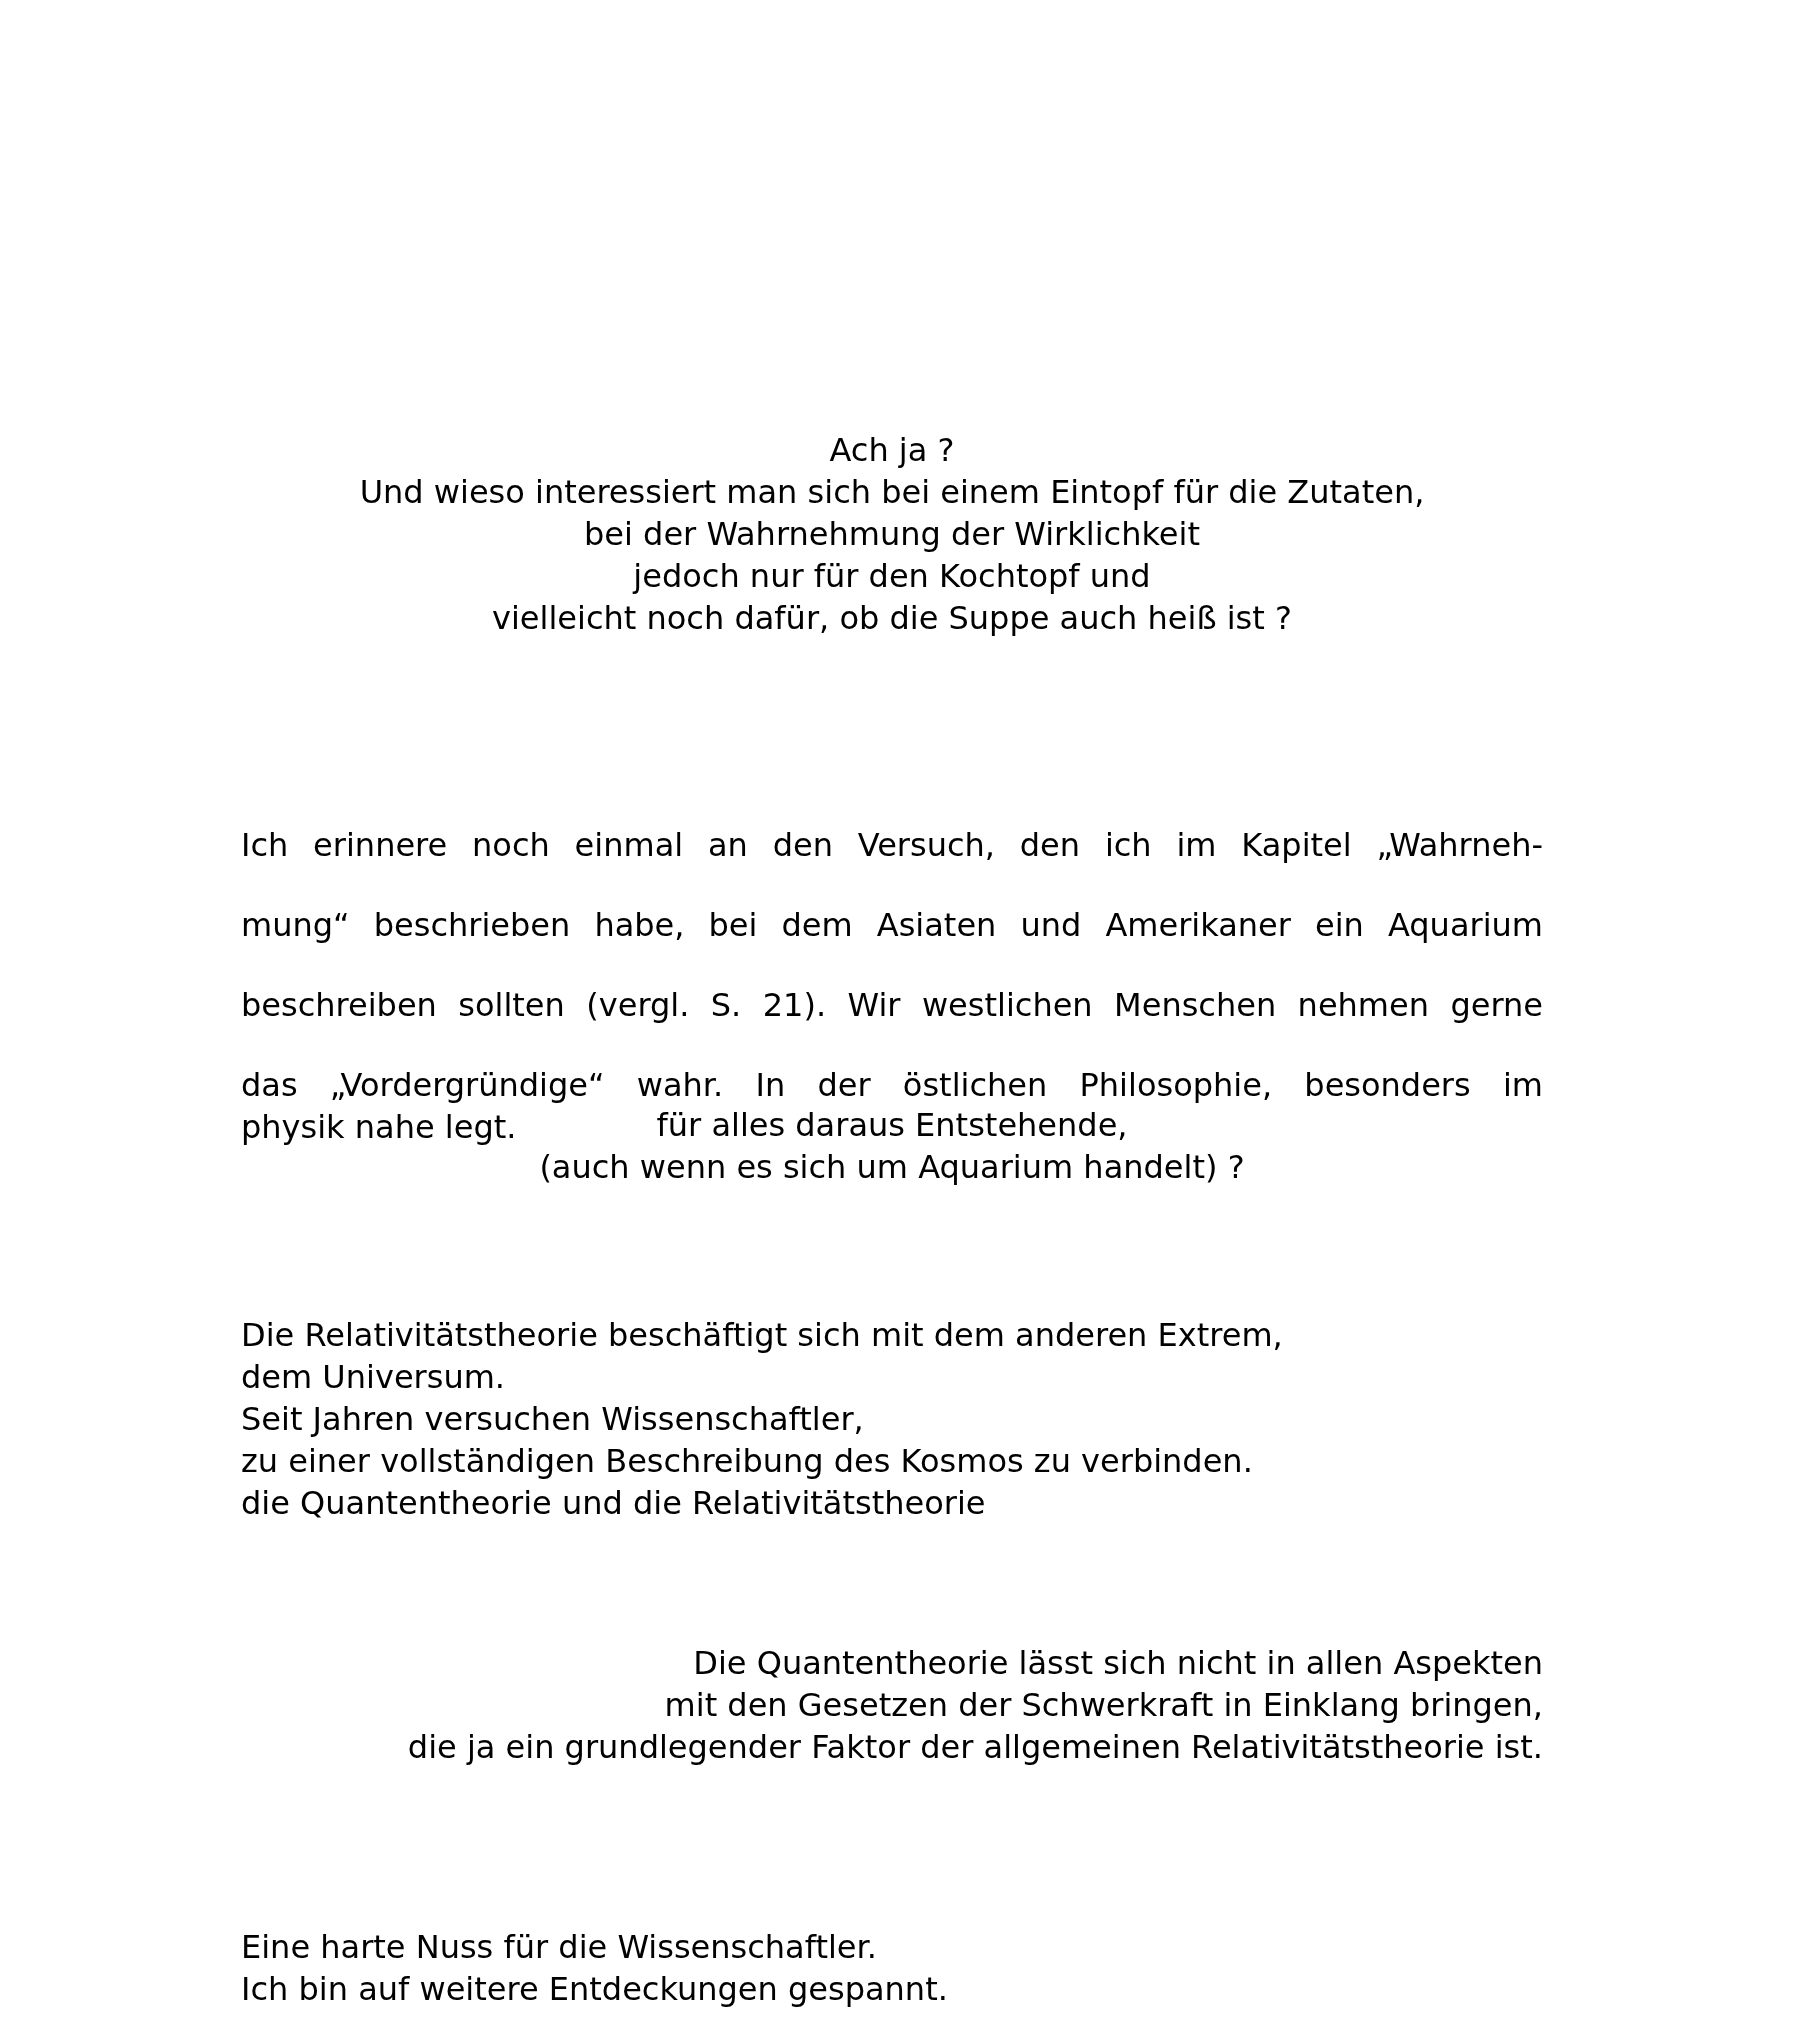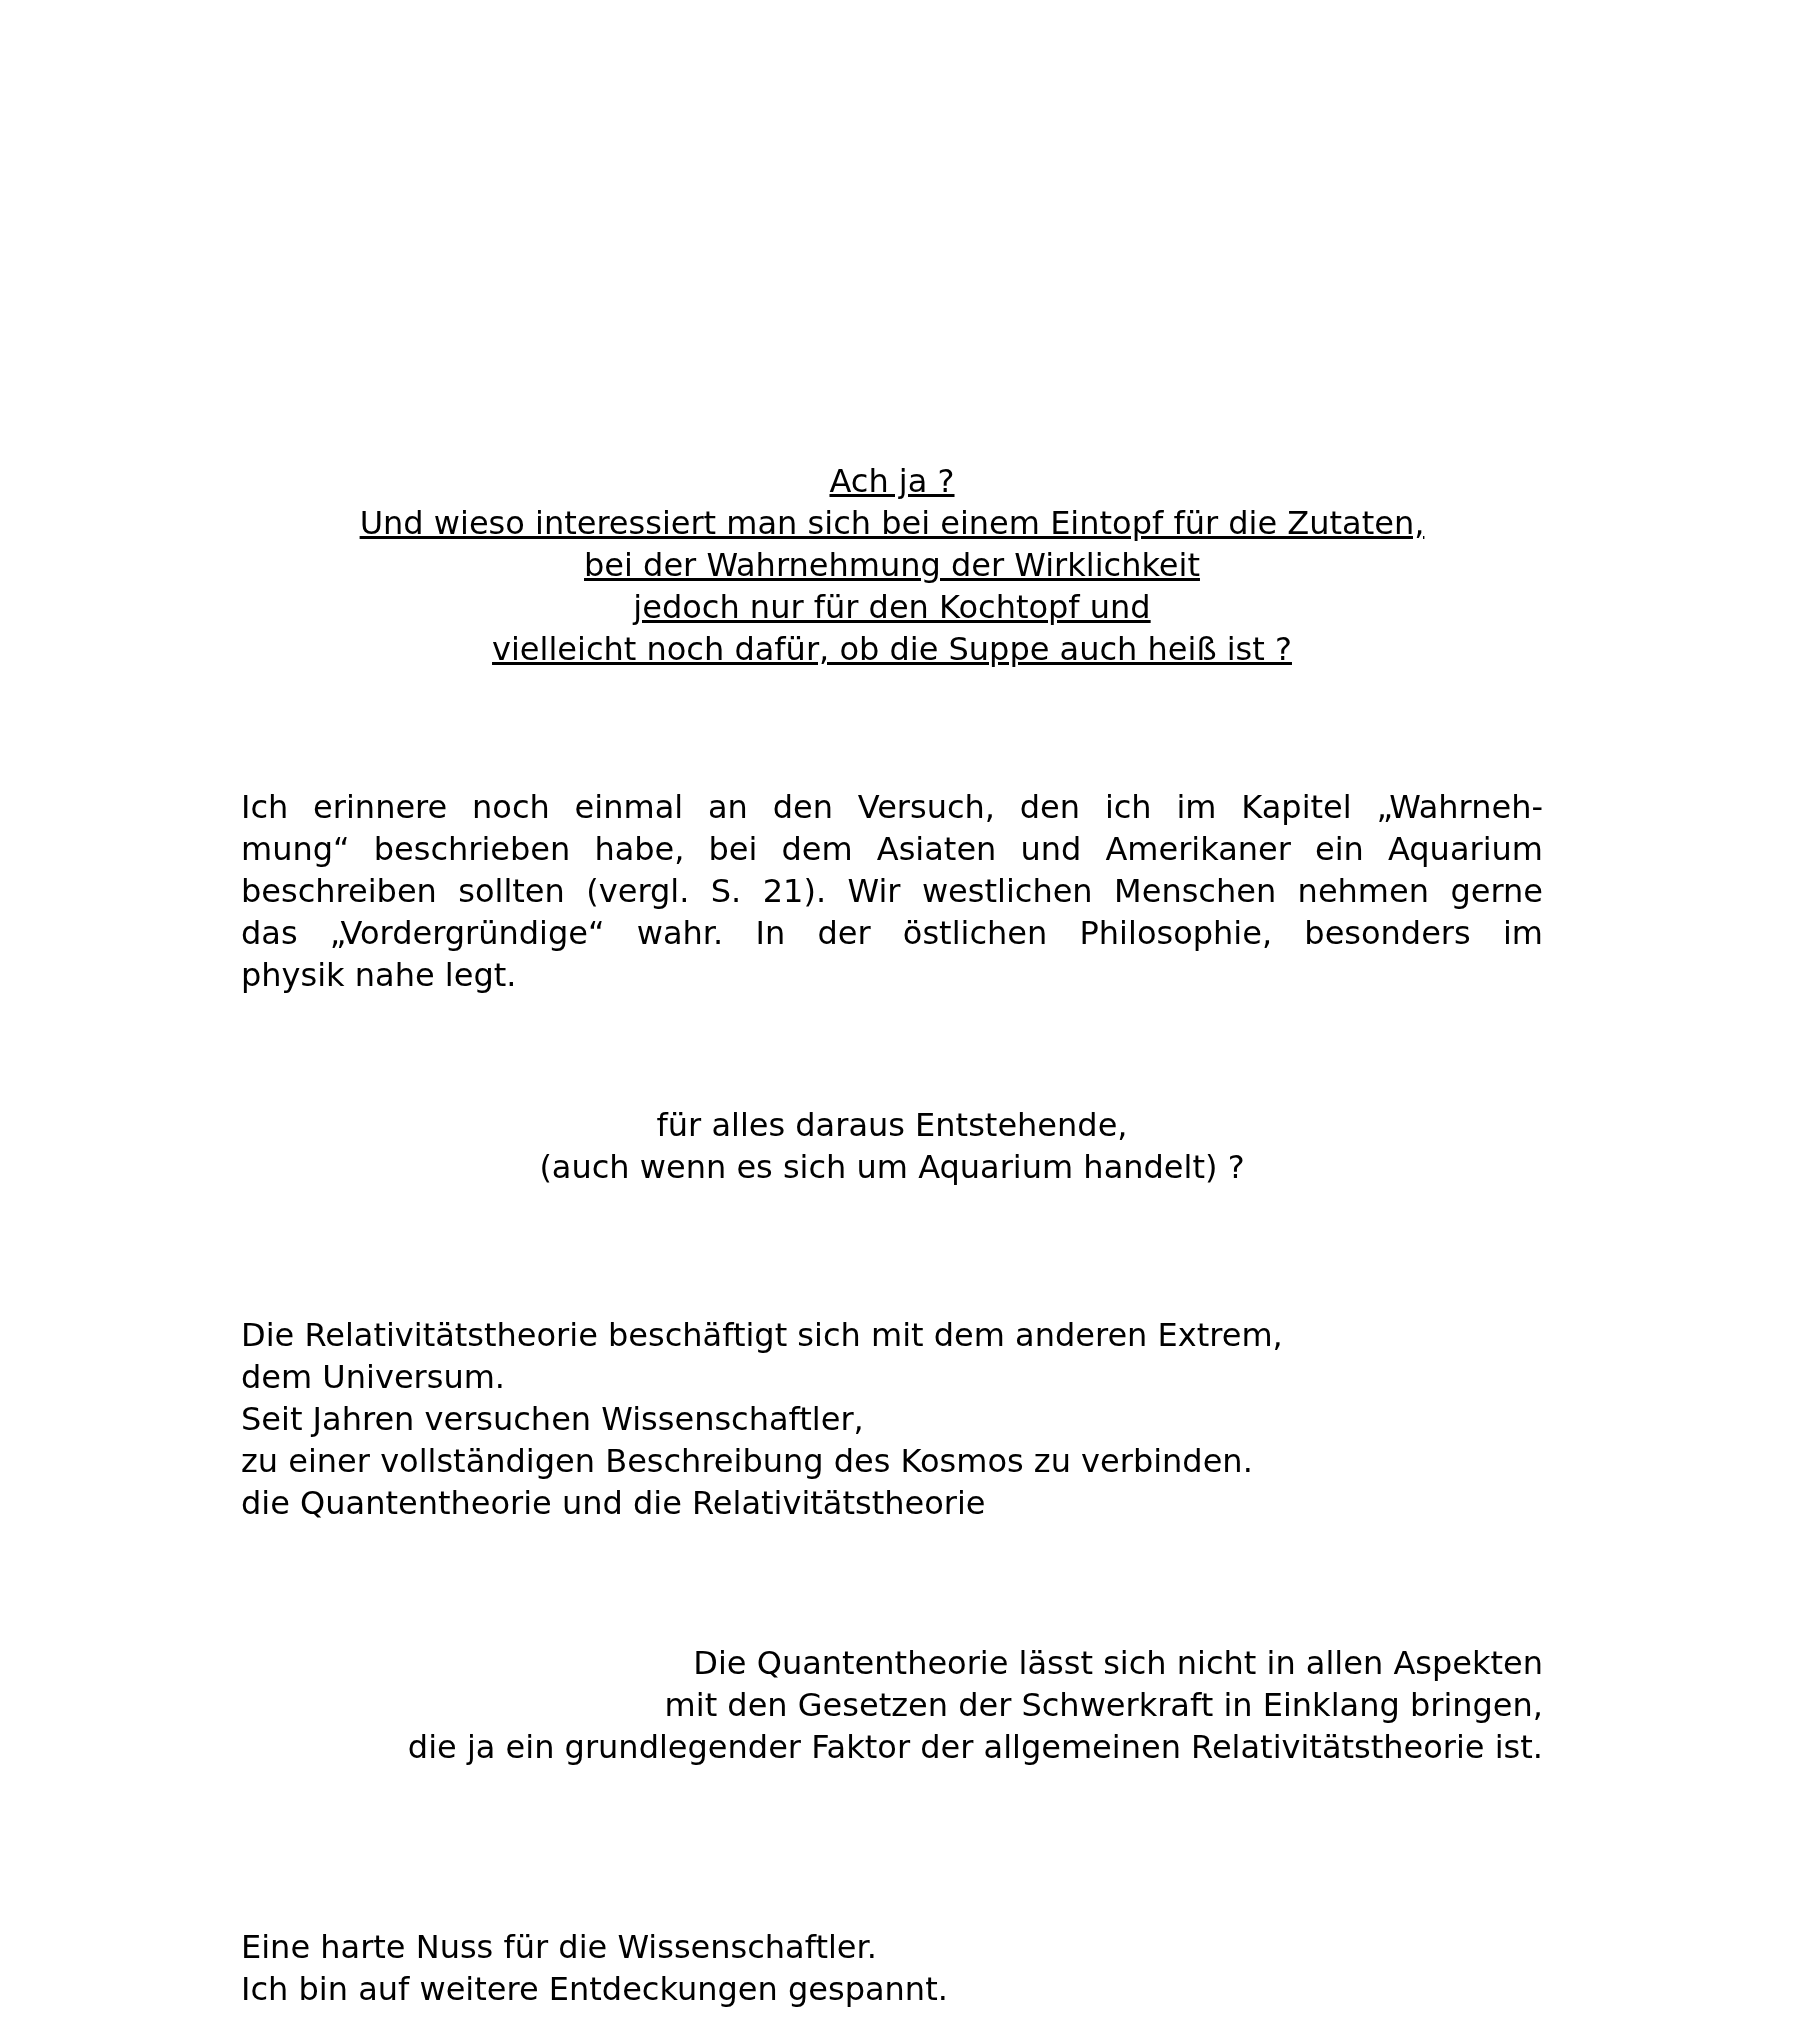--- a/index.html
+++ b/index.html
@@ -26,29 +26,29 @@
     font-size:32px;
     line-height:42px;
     letter-spacing:0px;
     white-space:normal;
   }
   .block .line{min-height:42px;}
   .align-center{text-align:center;}
   .align-right{text-align:right;}
   .align-left{text-align:left;}
   .align-justify{text-align:left;}
-  .jline{text-align:justify;text-align-last:justify;}
+  .jline{text-align:justify;text-align-last:justify;margin-top:38px;}
 </style>
 </head>
 <body>
 
 <div class="page">
 
   <div class="text-column">
-      <div class="block align-center" style="top: 460px; text-decoration: underline;">
+      <div class="block align-center" style="top: 429px;">
         <div class="line">Ach ja ?</div>
         <div class="line">Und wieso interessiert man sich bei einem Eintopf für die Zutaten,</div>
         <div class="line">bei der Wahrnehmung der Wirklichkeit</div>
         <div class="line">jedoch nur für den Kochtopf und</div>
         <div class="line">vielleicht noch dafür, ob die Suppe auch heiß ist ?</div>
       </div>
       <div class="block align-justify" style="top: 786px;">
         <div class="line jline">Ich erinnere noch einmal an den Versuch, den ich im Kapitel „Wahrneh-</div>
         <div class="line jline">mung“ beschrieben habe, bei dem Asiaten und Amerikaner ein Aquarium</div>
         <div class="line jline">beschreiben sollten (vergl. S. 21). Wir westlichen Menschen nehmen gerne</div>

